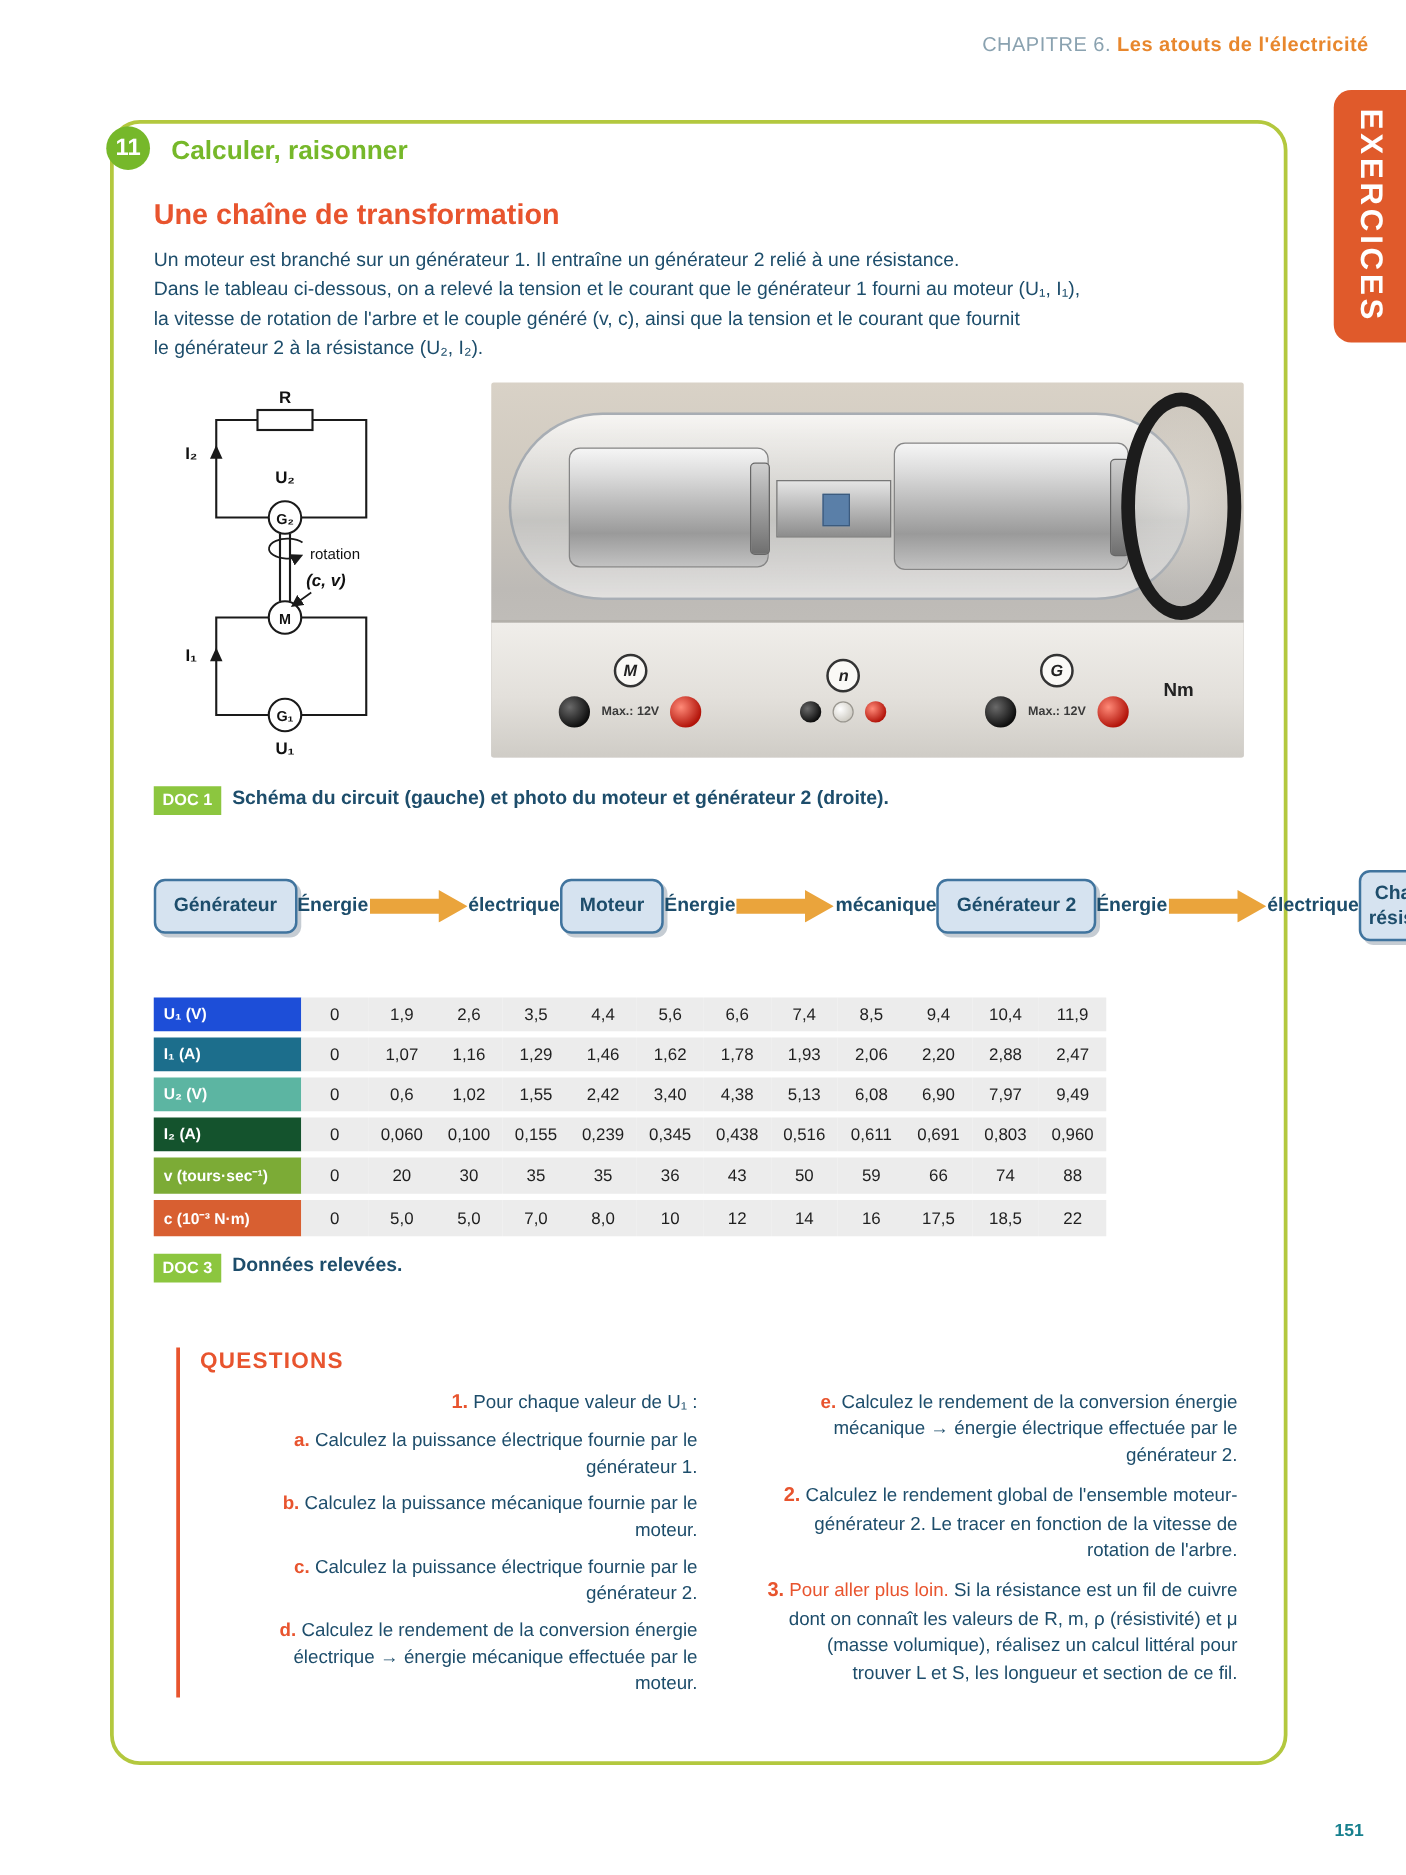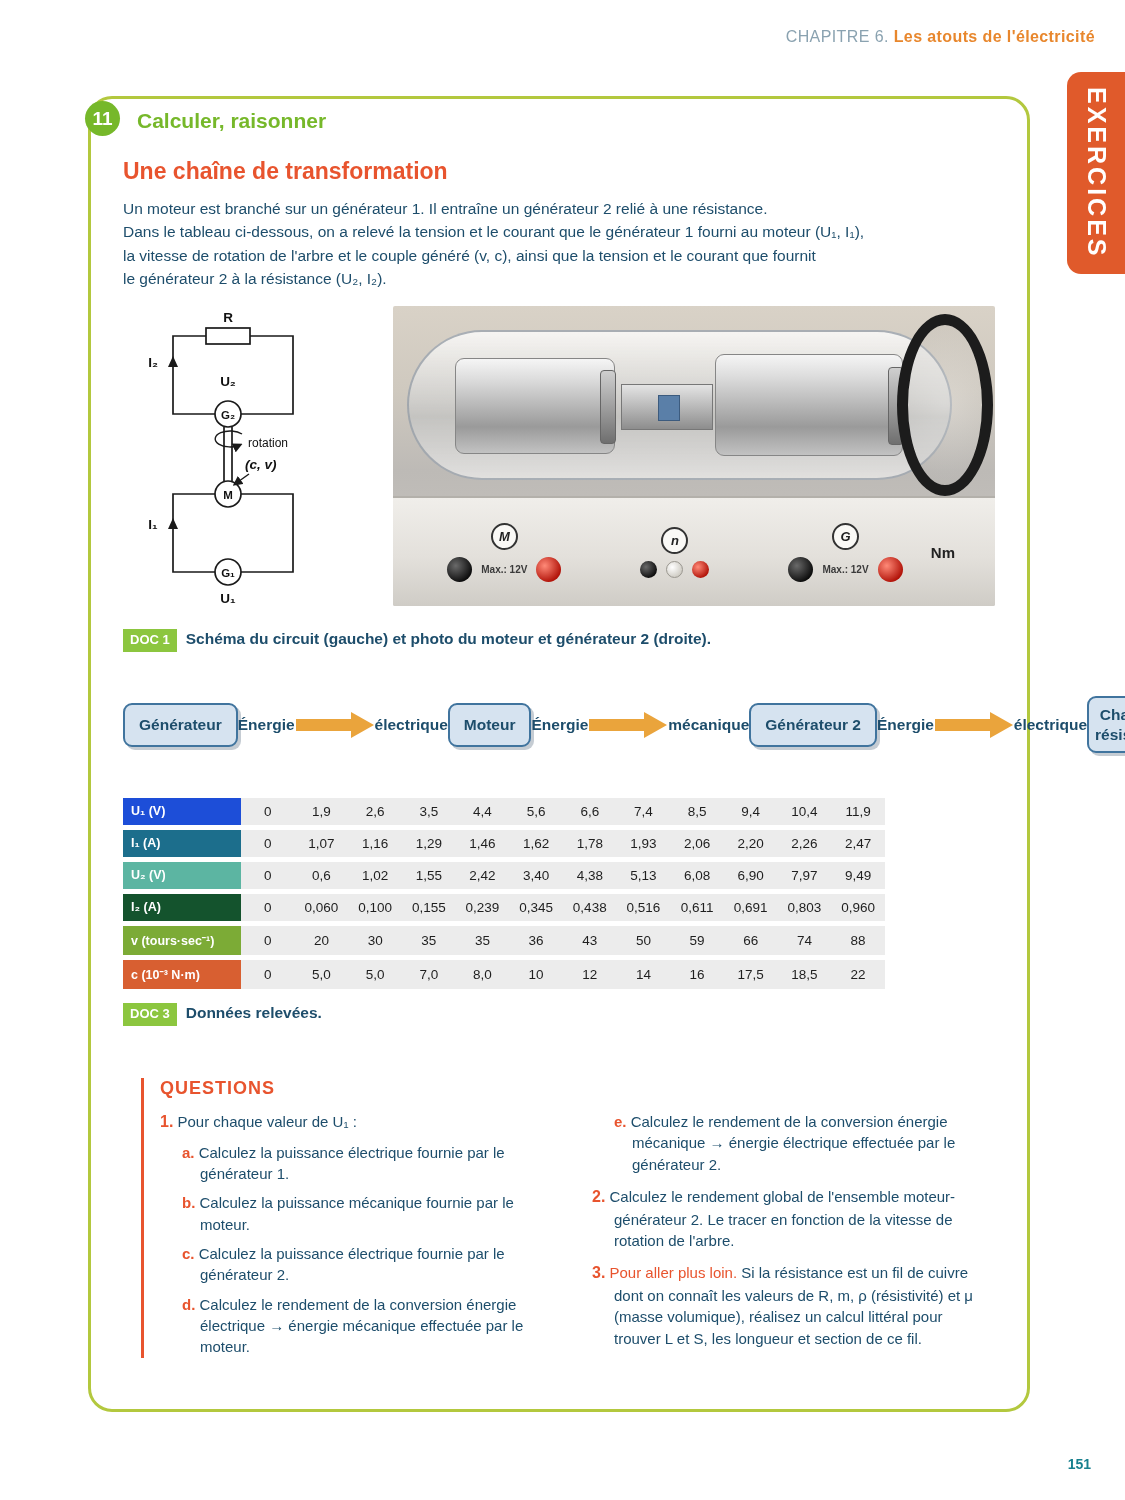--- a/index.html
+++ b/index.html
@@ -119,21 +119,21 @@
   
   .data-table { margin-top:40px; border-collapse:separate; border-spacing:0 5px; width:762px; table-layout:fixed; }
   .data-table th { width:118px; color:#ffffff; font-size:12.5px; font-weight:bold; text-align:left;
     padding:6px 8px; }
   .data-table td { background:#ececec; font-size:13.5px; color:#1f1f1f; text-align:center; padding:6px 2px; }
 
   
   .questions { margin-top:52px; margin-left:18px; border-left:3px solid #e8542e; padding-left:16px; }
   .questions-title { color:#e8542e; font-weight:bold; font-size:18px; letter-spacing:1px; margin-bottom:12px; }
   .q-columns { display:flex; gap:34px; }
-  .q-col { width:398px; }
+  .q-col { width:398px;text-align:right; }
   .q-main { font-size:15px; line-height:1.42; color:#1d4d6b; padding-left:22px; text-indent:-22px; margin-top:11px; }
   .q-col .q-main:first-child, .q-col .q-sub:first-child { margin-top:0; }
   .q-num { color:#e8542e; font-weight:bold; font-size:16px; }
   .q-sub { font-size:15px; line-height:1.42; color:#1d4d6b; margin:8px 0 0 22px; padding-left:18px; text-indent:-18px; }
   .q-letter { color:#e8542e; font-weight:bold; }
   .q-lead { color:#e8542e; font-weight:normal; }
 </style>
 </head>
 <body>
 
@@ -287,21 +287,21 @@
           <td>0</td>
           <td>1,07</td>
           <td>1,16</td>
           <td>1,29</td>
           <td>1,46</td>
           <td>1,62</td>
           <td>1,78</td>
           <td>1,93</td>
           <td>2,06</td>
           <td>2,20</td>
-          <td>2,26</td>
+          <td>2,88</td>
           <td>2,47</td>
         </tr>
         <tr>
           <th style="background: rgb(92, 181, 162);">U₂ (V)</th>
           <td>0</td>
           <td>0,6</td>
           <td>1,02</td>
           <td>1,55</td>
           <td>2,42</td>
           <td>3,40</td>

